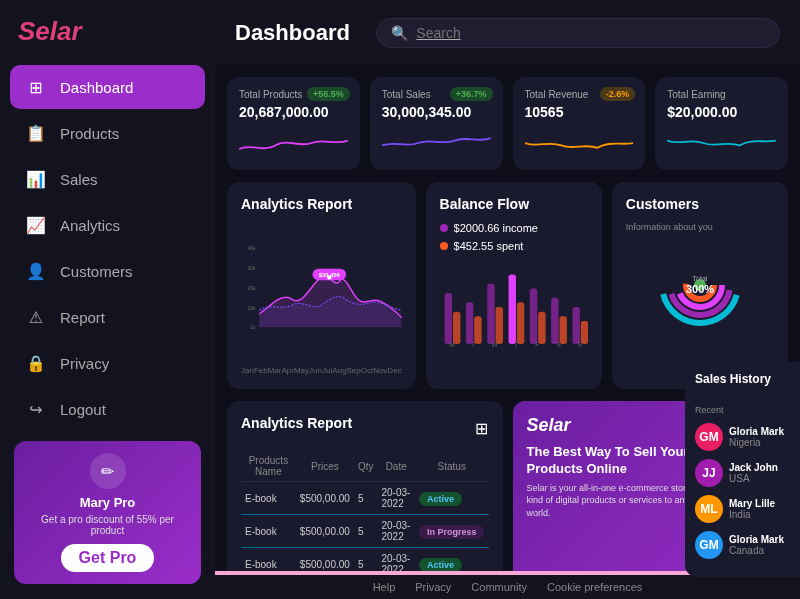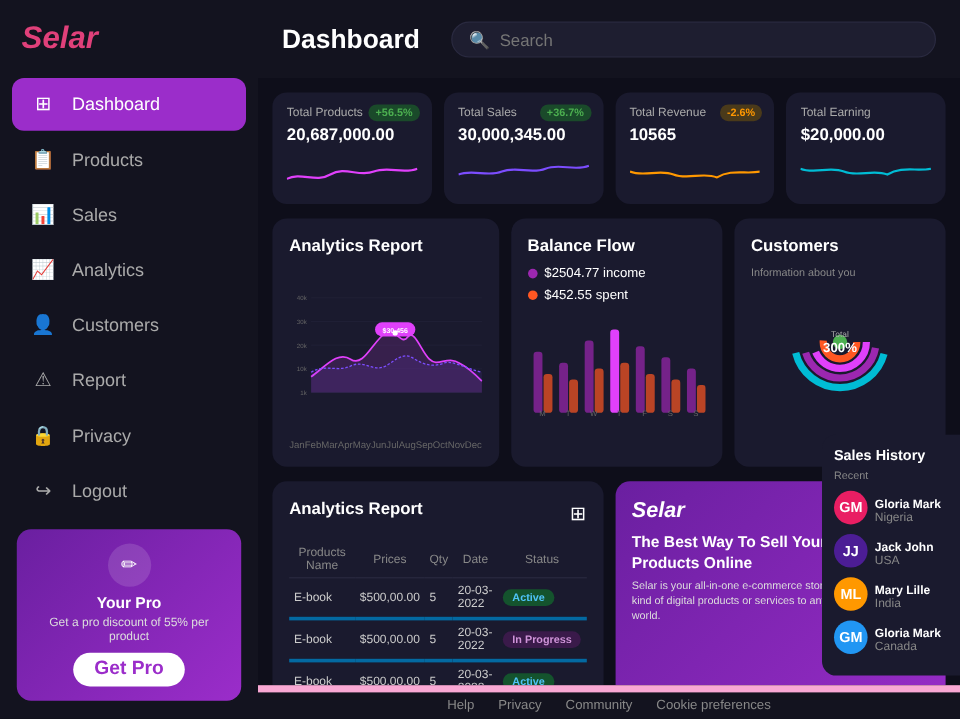--- a/index.html
+++ b/index.html
@@ -126,20 +126,21 @@
       padding: 6px 14px;
       gap: 8px;
     }
     .search-bar input {
       background: none;
       border: none;
       outline: none;
       color: #aaa;
       font-size: 14px;
       flex: 1;
+      text-decoration: underline;
     }
     .search-icon { color: #aaa; font-size: 14px; }
     .topbar-right {
       display: flex;
       align-items: center;
       gap: 14px;
     }
     .my-account {
       display: flex;
       align-items: center;
@@ -237,21 +238,21 @@
     .table-card {
       background: #1a1a2e;
       border-radius: 12px;
       padding: 14px;
       overflow: hidden;
     }
     .table-header { display: flex; justify-content: space-between; align-items: center; margin-bottom: 10px; }
     .table-grid-icon { font-size: 16px; cursor: pointer; }
     table { width: 100%; border-collapse: collapse; font-size: 10px; }
     th { color: #888; font-weight: 500; padding: 4px 4px; text-align: center; border-bottom: 1px solid #2a2a40; }
-    td { padding: 5px 4px; color: #ccc; border-bottom: 3px solid #0369a1; }
+    td { padding: 5px 4px; color: #ccc; border-bottom: 1px solid #0369a1; }
     .status-badge {
       padding: 2px 8px;
       border-radius: 10px;
       font-size: 9px;
       font-weight: bold;
       white-space: nowrap;
     }
     .status-active { background: #14532d; color: #4fc3f7; }
     .status-inprogress { background: #3a1a4a; color: #ce93d8; }
     .status-delivered { background: #2a4a1a; color: #81c784; }
@@ -279,23 +280,23 @@
     
     .sales-history {
       position: absolute;
       right: 0; top: 362px;
       width: 115px;
       background: #1a1a2e;
       border-radius: 12px 0 0 12px;
       padding: 10px;
       z-index: 20;
     }
-    .sh-title { font-size: 12px; font-weight: bold; margin-bottom: 5px; }
+    .sh-title { font-size: 12px; font-weight: bold; margin-bottom: 19px; }
     .sh-subtitle { font-size: 9px; color: #888; margin-bottom: 8px; }
-    .sh-item { display: flex; align-items: flex-end; gap: 6px; margin-bottom: 8px; }
+    .sh-item { display: flex; align-items: center; gap: 6px; margin-bottom: 8px; }
     .sh-avatar {
       width: 28px; height: 28px;
       border-radius: 50%;
       font-size: 12px;
       display: flex; align-items: center; justify-content: center;
       font-weight: bold;
       flex-shrink: 0;
     }
     .sh-name { font-size: 10px; font-weight: bold; }
     .sh-country { font-size: 10px; color: #888; }
@@ -306,21 +307,21 @@
       bottom: 0; left: 215px;
       width: 585px;
       height: 28px;
       background: #13131f;
       display: flex;
       align-items: center;
       justify-content: center;
       gap: 20px;
       font-size: 11px;
       color: #888;
-      border-top: 6px solid #f9a8d4;
+      border-top: 4px solid #f9a8d4;
       z-index: 5;
     }
     .footer a { color: #888; text-decoration: none; cursor: pointer; }
   </style>
 </head>
 <body>
 
 <div class="sidebar">
   <div class="sidebar-logo">
     <span class="logo-text">Selar</span>
@@ -354,21 +355,21 @@
         <span class="nav-icon">🔒</span>
         <span>Privacy</span>
       </div>
       <div class="nav-item">
         <span class="nav-icon">↪</span>
         <span>Logout</span>
       </div>
     </nav>
   <div class="sidebar-promo">
     <div class="promo-icon">✏</div>
-    <div class="promo-title">Your Pro</div>
+    <div class="promo-title">Mary Pro</div>
     <div class="promo-desc">Get a pro discount of 55% per product</div>
     <button class="promo-btn">Get Pro</button>
   </div>
 </div>
 
 <div class="topbar">
   <span class="topbar-title">Dashboard</span>
   <div class="search-bar">
     <span class="search-icon">🔍</span>
     <input type="text" placeholder="Search" style="">
@@ -467,21 +468,21 @@
         <span>Nov</span>
           <span>Dec</span>
       </div>
     </div>
 
     <div class="analytics-card balance-flow">
       <div class="card-title">Balance Flow</div>
       <div class="bf-legend">
         <div class="bf-legend-item">
           <div class="bf-dot" style="background:#9c27b0"></div>
-          <span>$2504.77 income</span>
+          <span>$2000.66 income</span>
         </div>
         <div class="bf-legend-item">
           <div class="bf-dot" style="background:#ff5722"></div>
           <span>$452.55 spent</span>
         </div>
       </div>
       <div>
         <svg width="100%" height="90" viewBox="0 0 160 90">
 
           <rect x="5" y="30" width="8" height="55" rx="3" fill="#9c27b0" opacity="0.7"></rect>
@@ -600,21 +601,21 @@
   <div class="sh-subtitle">Recent</div>
   <div id="sh-items">
       <div class="sh-item">
     <div class="sh-avatar" style="background:#e91e63">GM</div>
     <div>
       <div class="sh-name">Gloria Mark</div>
       <div class="sh-country">Nigeria</div>
     </div>
   </div>
       <div class="sh-item">
-    <div class="sh-avatar" style="background:#4c1d95">JJ</div>
+    <div class="sh-avatar" style="background:#a21caf">JJ</div>
     <div>
       <div class="sh-name">Jack John</div>
       <div class="sh-country">USA</div>
     </div>
   </div>
       <div class="sh-item">
     <div class="sh-avatar" style="background:#ff9800">ML</div>
     <div>
       <div class="sh-name">Mary Lille</div>
       <div class="sh-country">India</div>

